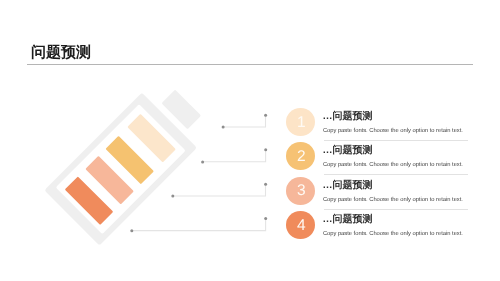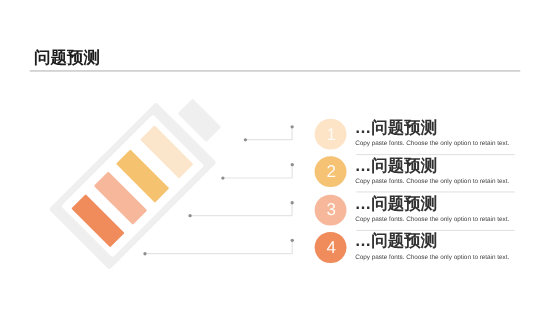--- a/index.html
+++ b/index.html
@@ -12,21 +12,21 @@
 
   
   .battery{position:absolute;left:0;top:0;width:500px;height:281px;}
 
   
   .items{position:absolute;left:286.2px;top:86px;}
   .item{position:absolute;left:0;width:190px;}
   .badge{position:absolute;left:0;width:28.6px;height:28px;border-radius:50%;color:#fffaf4;
          font-size:15.5px;font-weight:400;display:flex;align-items:center;justify-content:center;padding-left:1.5px;padding-top:1.5px;box-sizing:border-box;
          font-family:"Liberation Sans",sans-serif;}
-  .h1{position:absolute;left:36.3px;font-size:15px;font-weight:700;color:#303030;white-space:nowrap;line-height:12px;}
+  .h1{position:absolute;left:36.3px;font-size:10px;font-weight:700;color:#303030;white-space:nowrap;line-height:12px;}
   .sub{position:absolute;left:36.7px;font-size:5.8px;color:#3f3f3f;white-space:nowrap;line-height:7px;letter-spacing:-0.02px;}
   .idiv{position:absolute;left:38.3px;width:143.7px;height:1px;background:#e2e2e2;}
 </style>
 </head>
 <body>
 
 <div class="slide">
 
   <div class="title">问题预测</div>
   <div class="title-rule"></div>

